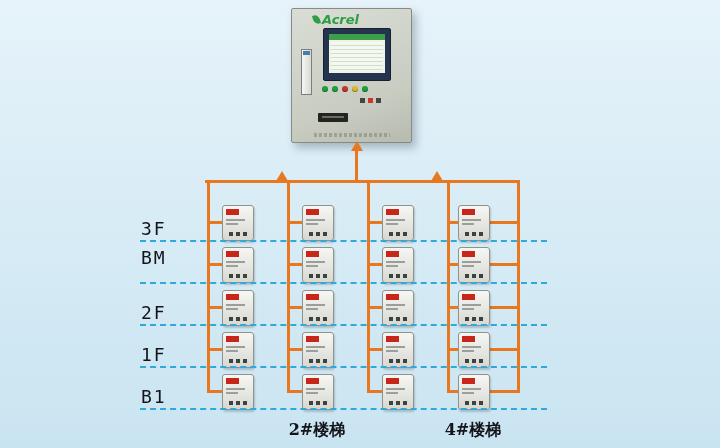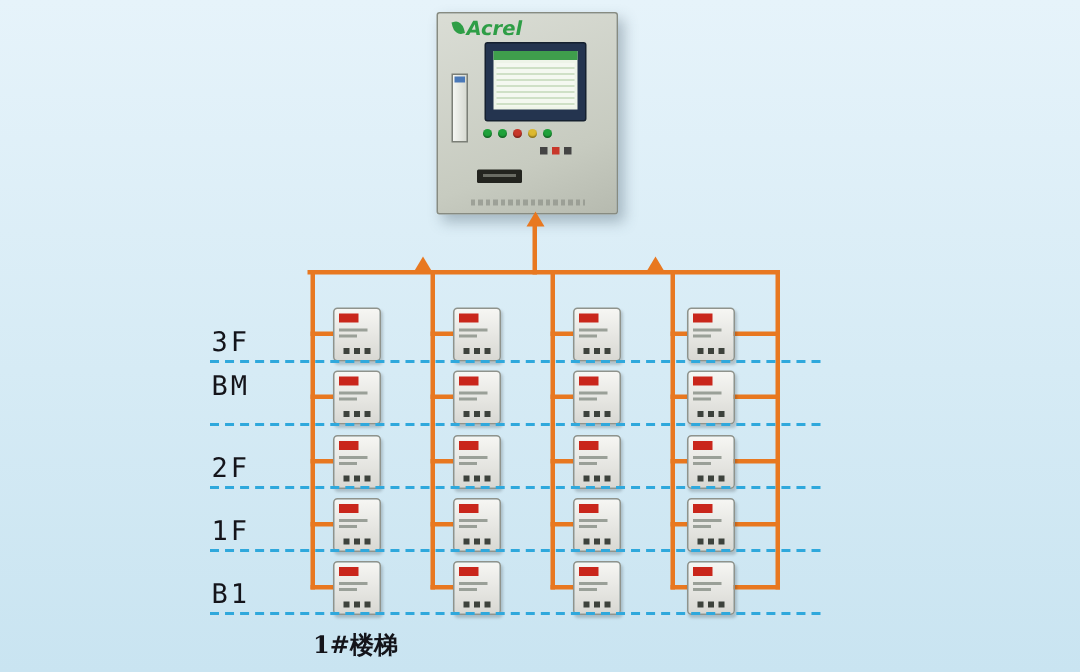--- a/index.html
+++ b/index.html
@@ -24,21 +24,21 @@
   .dev-label{position:absolute;left:3px;top:3px;width:13px;height:6px;background:var(--devred,#c9261b);}
   .dev-line{position:absolute;left:3px;height:2px;background:#9aa098;}
   .dev-line.l1{top:13px;width:19px;}
   .dev-line.l2{top:17px;width:12px;}
   .dev-dots{position:absolute;left:6px;bottom:4px;display:flex;gap:3px;}
   .dev-dots i{width:4px;height:4px;background:#3d423c;display:block;}
   
   .cabinet{position:absolute;left:291px;top:8px;width:119px;height:133px;border:1px solid #878b81;
            border-radius:2px;background:linear-gradient(160deg,#daddd5 0%,#c7cbc0 70%,#b6baaf 100%);
            box-shadow:4px 5px 9px rgba(60,80,95,.35);}
-  .logo{position:absolute;left:10px;top:3px;font:italic 700 13px "DejaVu Sans",sans-serif;color:var(--accent,#2e9e46);}
+  .logo{position:absolute;left:21px;top:3px;font:italic 700 13px "DejaVu Sans",sans-serif;color:var(--accent,#2e9e46);}
   .leaf{display:inline-block;width:7px;height:9px;background:var(--accent,#2e9e46);
         border-radius:0 70% 0 70%;margin-right:2px;transform:rotate(-14deg);}
   .screen{position:absolute;left:31px;top:19px;width:66px;height:51px;background:#24344f;
           border:1px solid #15202f;border-radius:2px;}
   .screen-inner{position:absolute;left:5px;top:5px;right:5px;bottom:7px;background:#eef4e8;}
   .scr-head{height:6px;background:#3f9e4c;}
   .scr-rows{position:absolute;left:2px;top:8px;right:2px;bottom:2px;
             background:repeating-linear-gradient(180deg,#f4f8f0 0 3px,#cfe0c6 3px 4px);}
   .tube{position:absolute;left:9px;top:40px;width:9px;height:44px;border:1px solid #7b7f77;
         background:linear-gradient(90deg,#f4f6f2,#d7dad2);}
@@ -329,15 +329,16 @@
   <div class="dashed" style="top:324px"></div>
   <div class="dashed" style="top:366px"></div>
   <div class="dashed" style="top:408px"></div>
 
   <div class="row-label" style="top:219px">3F</div>
   <div class="row-label" style="top:248px">BM</div>
   <div class="row-label" style="top:303px">2F</div>
   <div class="row-label" style="top:345px">1F</div>
   <div class="row-label" style="top:387px">B1</div>
 
-  <div class="col-label" style="left:192px">1#楼梯</div>
+  <div class="col-label" style="left:272px">2#楼梯</div>
+  <div class="col-label" style="left:428px">4#楼梯</div>
 
 </div>
 
 </body></html>

